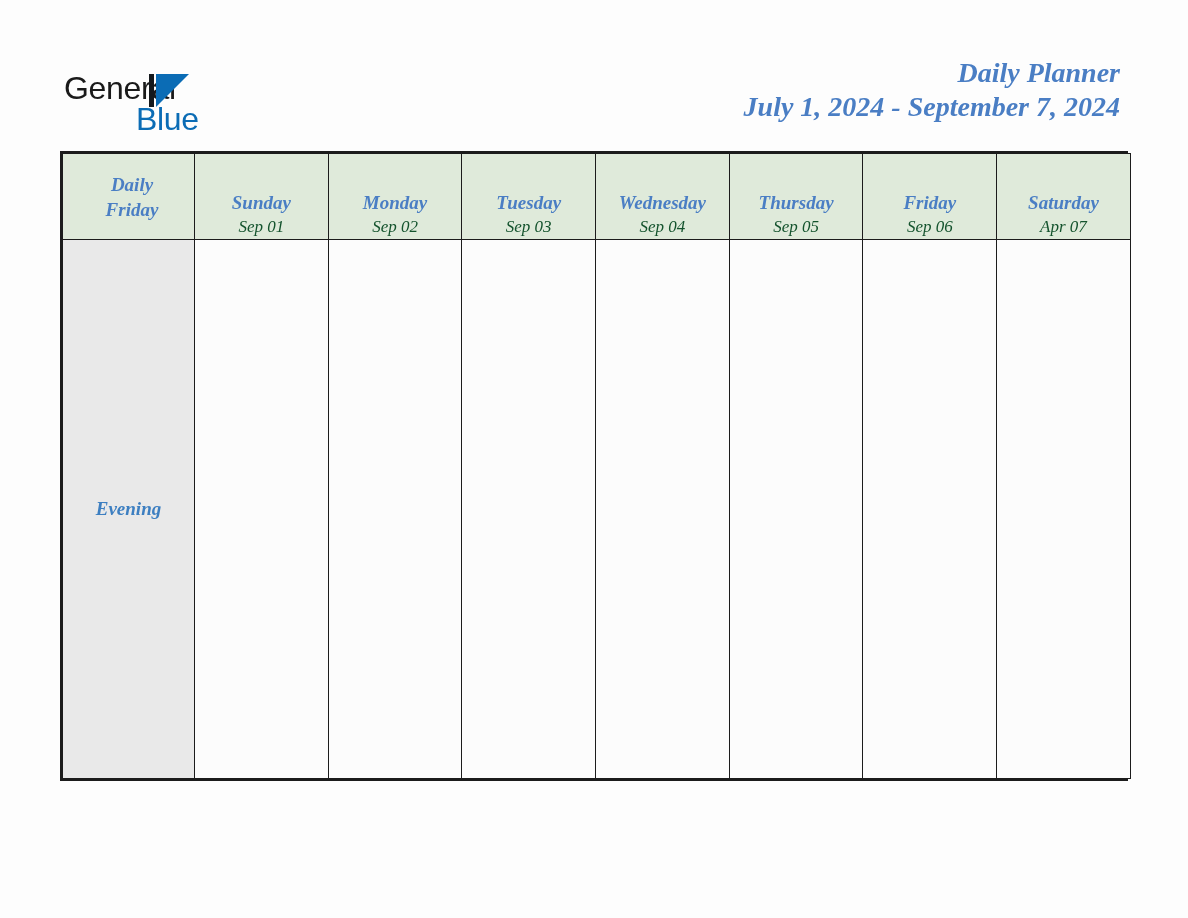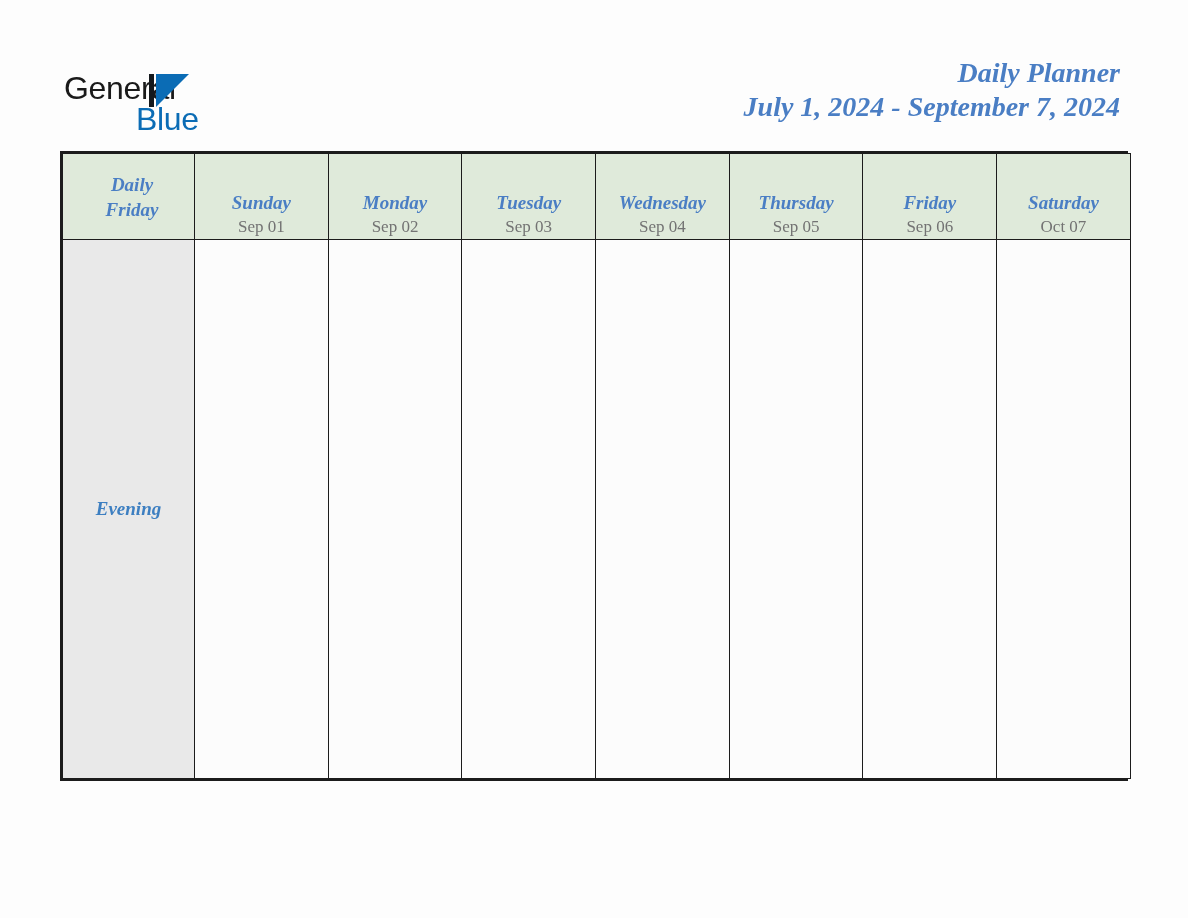--- a/index.html
+++ b/index.html
@@ -161,24 +161,25 @@
     font-weight: bold;
     font-size: 19px;
     line-height: 25px;
     color: #4a7ec4;
     margin-top: 36px;
   }
 
   .day-date {
     display: block;
     font-family: "Liberation Serif", "DejaVu Serif", serif;
+    font-style: italic;
     font-weight: normal;
     font-size: 17px;
     line-height: 24px;
-    color: #737373;
+    color: #14532d;
   }
 
   
   tbody tr { height: 185px; }
 
   .slot-label {
     background: #e9e9e9;
     text-align: center;
     vertical-align: middle;
     font-family: "Liberation Serif", "DejaVu Serif", serif;
@@ -251,21 +252,21 @@
           <th>
             <span class="day-name">Thursday</span>
             <span class="day-date">Sep 05</span>
           </th>
           <th>
             <span class="day-name">Friday</span>
             <span class="day-date">Sep 06</span>
           </th>
           <th>
             <span class="day-name">Saturday</span>
-            <span class="day-date">Oct 07</span>
+            <span class="day-date">Apr 07</span>
           </th>
         </tr>
       </thead>
       <tbody>
 
 
 
         <tr>
           <td class="slot-label">Evening</td>
           <td class="slot-cell"></td>

